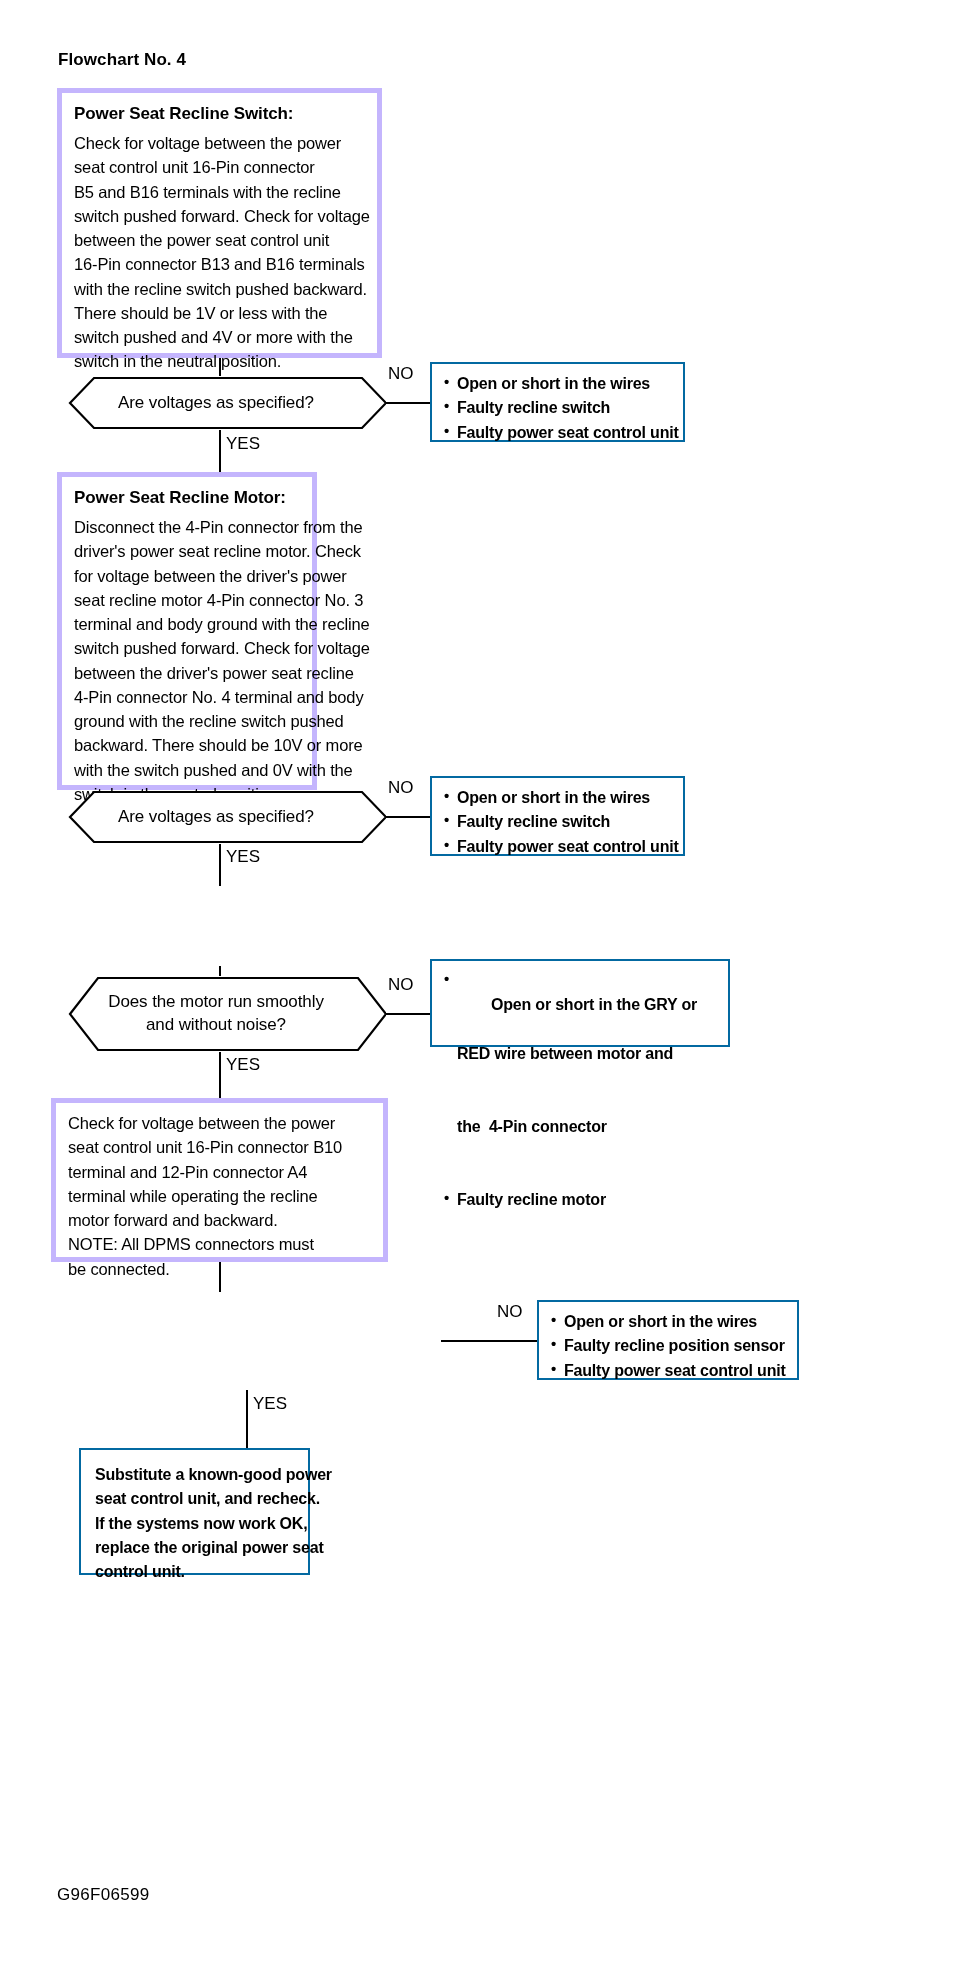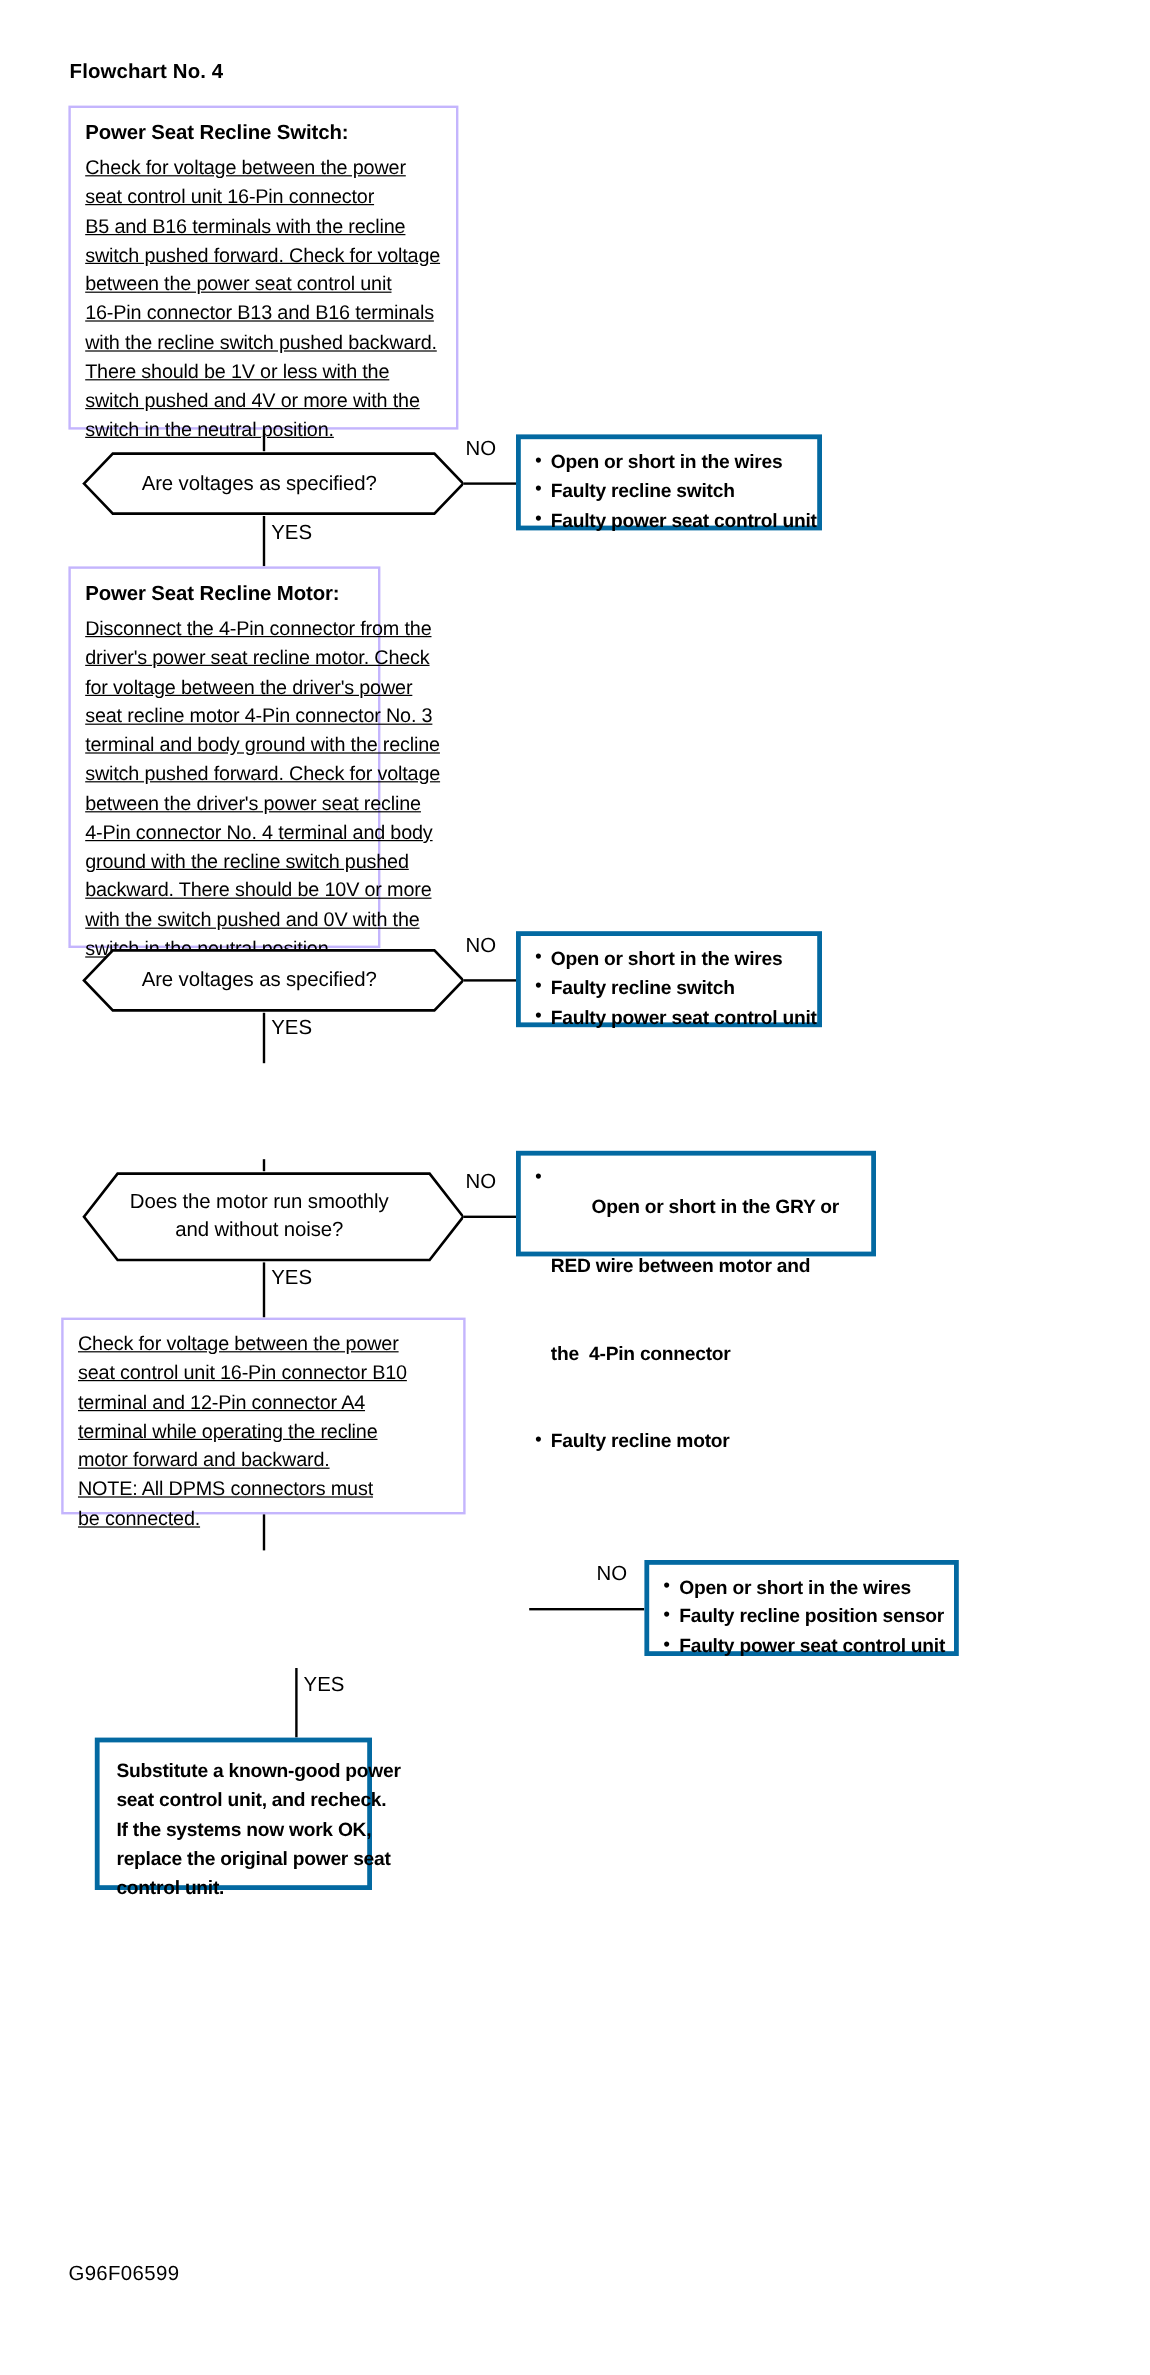--- a/index.html
+++ b/index.html
@@ -29,42 +29,42 @@
     left: 58px;
     top: 50px;
     font-size: 17px;
     font-weight: bold;
     letter-spacing: 0.1px;
   }
 
   
   .box {
     position: absolute;
-    border: 2px solid #c4b5fd;
+    border: 5px solid #c4b5fd;
     background: #fff;
     padding: 9px 12px 10px 12px;
   }
   .box .lead {
     font-weight: bold;
     font-size: 17px;
     line-height: 1.42;
     margin-bottom: 5px;
     letter-spacing: -0.1px;
   }
   .box .body {
     font-size: 16.5px;
     line-height: 1.47;
     letter-spacing: -0.15px;
   }
-  .box .body .ln { display: block; white-space: pre; text-decoration: underline; }
+  .box .body .ln { display: block; white-space: pre; }
 
   
   .faultbox {
     position: absolute;
-    border: 4px solid #0369a1;
+    border: 2px solid #0369a1;
     background: #fff;
     padding: 8px 10px 9px 12px;
   }
   .faultbox ul {
     margin: 0;
     padding: 0;
     list-style: none;
   }
   .faultbox li {
     font-size: 16px;

